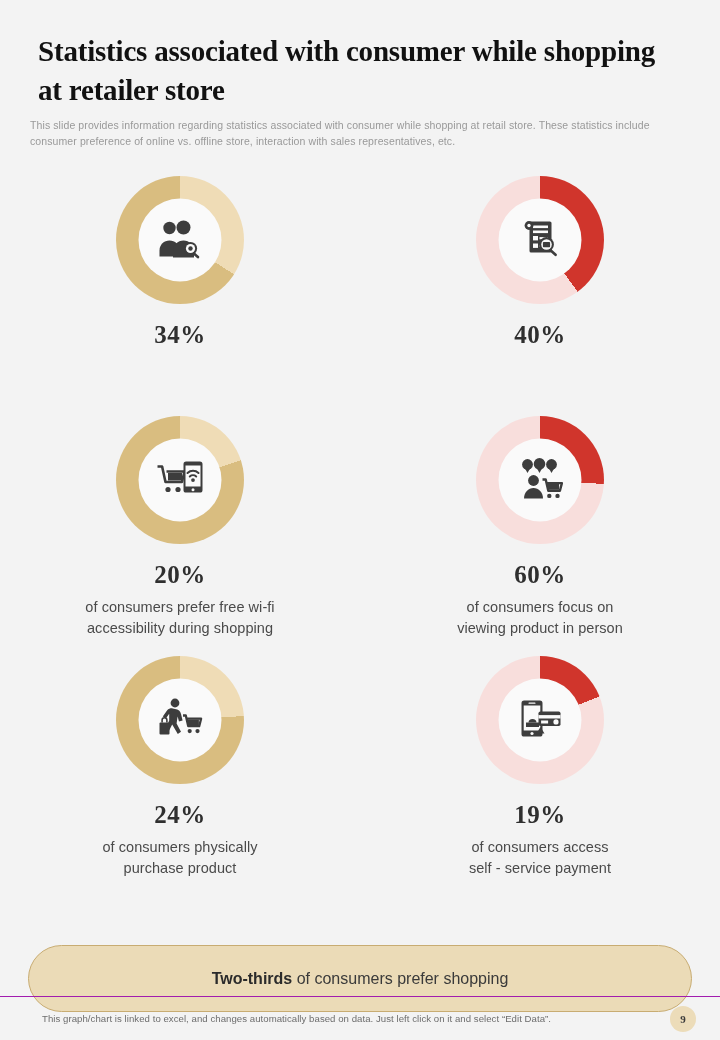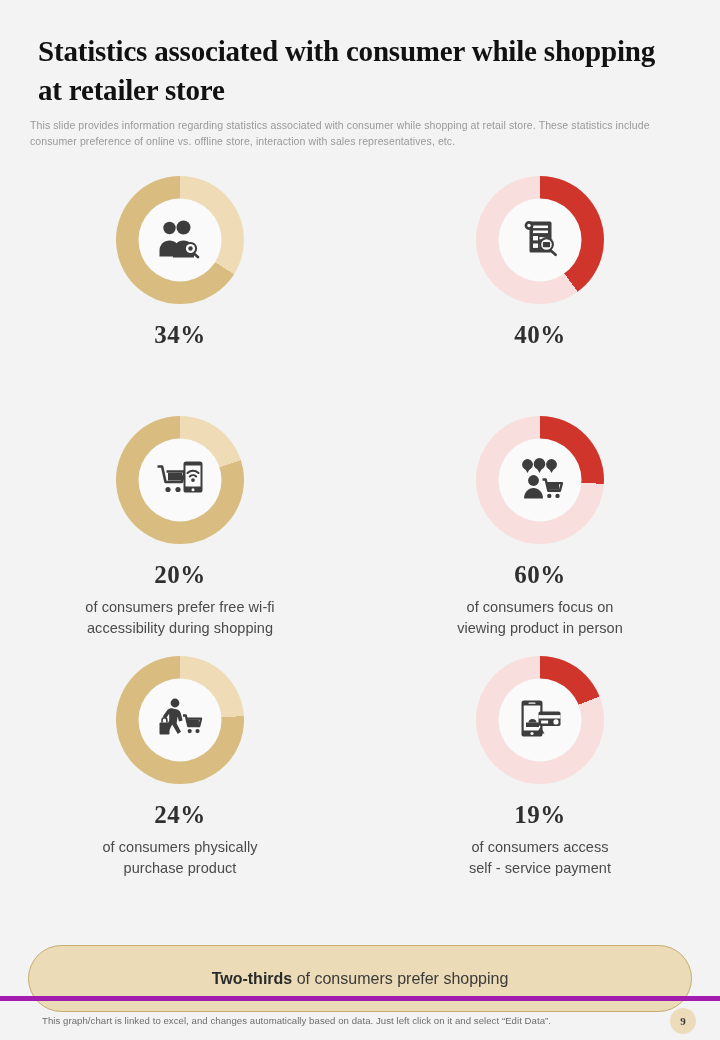--- a/index.html
+++ b/index.html
@@ -107,21 +107,21 @@
     line-height:1.5;
     color:#3a3a3a;
   }
   .banner-text b{font-weight:bold;color:#2b2b2b;}
 
   
   .footer{
     position:absolute;
     left:0;right:0;bottom:0;
     height:44px;
-    border-top:5px solid #a21caf;
+    border-top:1px solid #a21caf;
     display:flex;
     align-items:center;
     padding:0 24px 0 42px;
     box-sizing:border-box;
   }
   .footer-text{
     flex:1;
     font-size:9.6px;
     color:#6d6d6d;
     letter-spacing:0.05px;

